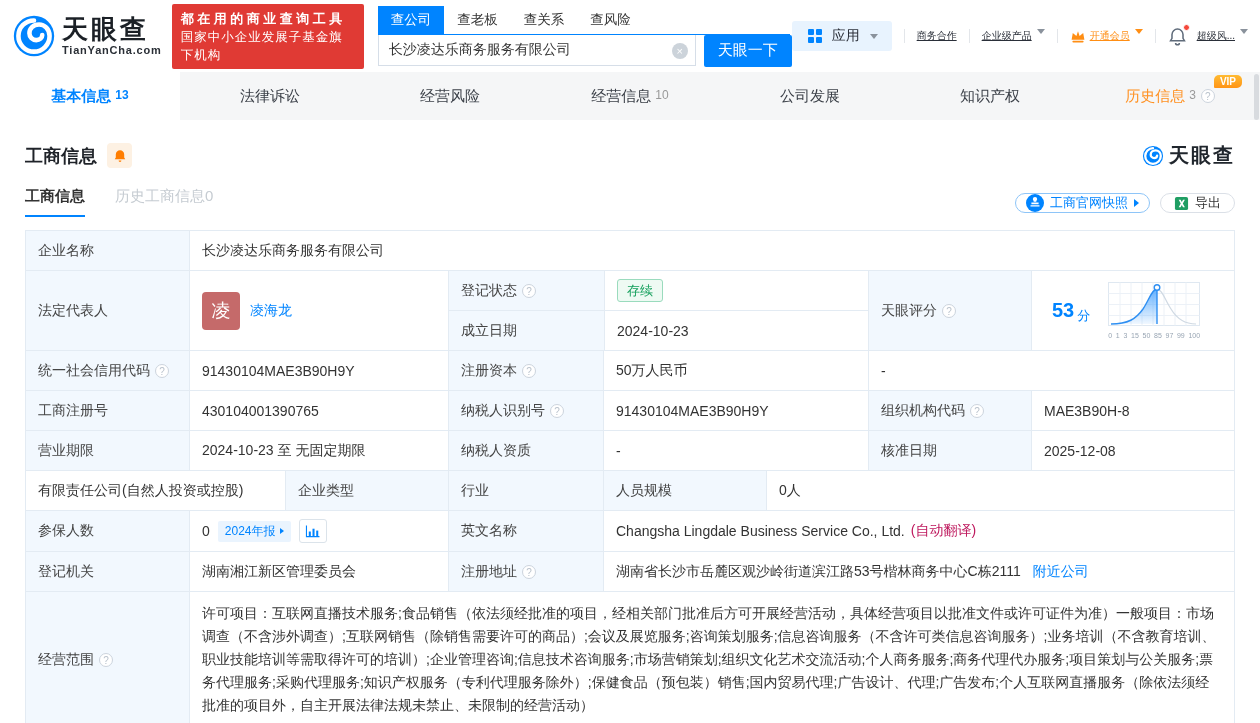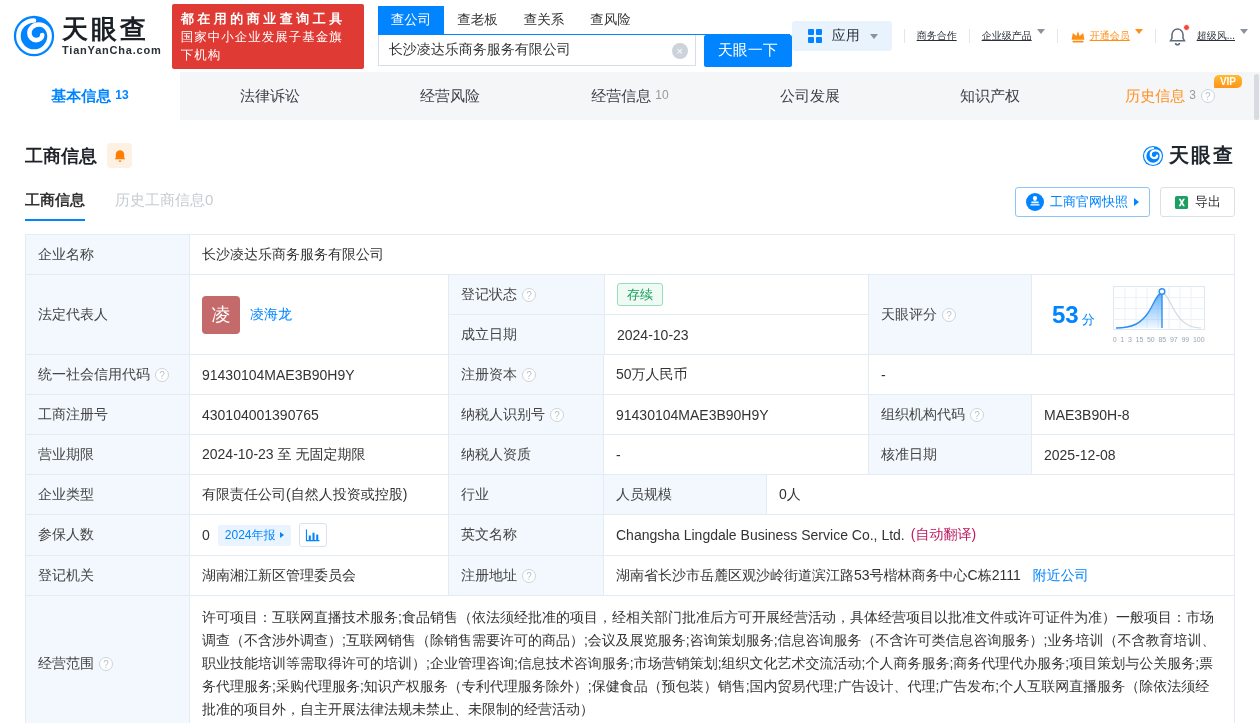--- a/index.html
+++ b/index.html
@@ -66,21 +66,21 @@
 .sec-title { font-size:18px; font-weight:bold; color:#1f2329; }
 .bell-badge { width:25px; height:25px; background:#fdf1e3; border-radius:4px; margin-left:10px;
   display:flex; align-items:center; justify-content:center; cursor:pointer; }
 .watermark { display:flex; align-items:center; }
 .watermark b { font-size:20px; color:#20262d; letter-spacing:2px; margin-left:5px; }
 .subtab-row { display:flex; align-items:flex-end; justify-content:space-between; margin-top:18px; }
 .subtabs { display:flex; }
 .subtab { font-size:15px; color:#c6ccd2; margin-right:30px; padding-bottom:9px; cursor:pointer; }
 .subtab.active { color:#333; font-weight:bold; border-bottom:2px solid #0084ff; }
 .act-btns { display:flex; margin-bottom:4px; }
-.btn { height:30px; display:flex; align-items:center; border-radius:3px; background:#fff;
+.btn { height:20px; display:flex; align-items:center; border-radius:10px; background:#fff;
   cursor:pointer; font-size:13px; }
 .btn-snap { border:1px solid #8ec5f8; color:#0084ff; padding:0 10px; }
 .btn-snap .arr { width:0; height:0; border-top:4px solid transparent; border-bottom:4px solid transparent;
   border-left:5px solid #0084ff; margin-left:6px; }
 .btn-export { border:1px solid #dbe0e7; color:#333; padding:0 13px; margin-left:10px; }
 .btn svg, .btn .ic { margin-right:6px; }
 
 
 .tbl { margin-top:13px; border:1px solid #e3ebf3; }
 .row { display:flex; border-top:1px solid #e3ebf3; }
@@ -99,21 +99,21 @@
 .pair-col { width:420px; flex:none; display:flex; flex-direction:column; border-left:1px solid #e3ebf3; }
 .pair-row { display:flex; flex:1; }
 .pair-row + .pair-row { border-top:1px solid #e3ebf3; }
 .pair-row .cell:first-child { border-left:none; }
 .avatar { width:38px; height:38px; border-radius:4px; background:#c56a6a; color:#fff; font-size:19px;
   display:flex; align-items:center; justify-content:center; margin-right:10px; cursor:pointer; flex:none; }
 a.lnk { color:#0084ff; text-decoration:none; cursor:pointer; }
 .status-badge { font-size:13px; color:#16a05d; background:#eefaf3; border:1px solid #9adbbd;
   border-radius:3px; padding:1px 9px; line-height:19px; }
 .score-cell { display:flex; align-items:center; padding:8px 12px 8px 20px; }
-.score-num { font-size:24px; font-weight:bold; color:#0084ff; line-height:31px; }
+.score-num { font-size:20px; font-weight:bold; color:#0084ff; line-height:31px; }
 .score-unit { font-size:13px; color:#0084ff; margin:10px 0 0 3px; }
 .score-chart { margin-left:18px; }
 .ticks { display:flex; justify-content:space-between; width:92px; font-size:7px; color:#98a5b3; margin-top:1px; }
 .rep-badge { background:#eaf4fe; color:#0084ff; font-size:12px; padding:2px 7px; border-radius:2px;
   margin-left:8px; cursor:pointer; display:flex; align-items:center; }
 .rep-badge .arr { width:0; height:0; border-top:3.5px solid transparent; border-bottom:3.5px solid transparent;
   border-left:4.5px solid #0084ff; margin-left:4px; }
 .chart-btn { width:28px; height:24px; border:1px solid #dbe3ea; border-radius:3px; margin-left:8px;
   display:flex; align-items:center; justify-content:center; cursor:pointer; background:#fff; }
 .note { color:#be185d; margin-left:6px; }
@@ -371,22 +371,22 @@
       <div class="row">
         <div class="cell lbl c1">营业期限</div>
         <div class="cell c2">2024-10-23 至 无固定期限</div>
         <div class="cell lbl c3">纳税人资质</div>
         <div class="cell c4">-</div>
         <div class="cell lbl c5">核准日期</div>
         <div class="cell c6">2025-12-08</div>
       </div>
 
       <div class="row">
+        <div class="cell c2">有限责任公司(自然人投资或控股)</div>
         <div class="cell lbl c1">企业类型</div>
-        <div class="cell c2">有限责任公司(自然人投资或控股)</div>
         <div class="cell lbl c3">行业</div>
         <div class="cell lbl c5">人员规模</div>
         <div class="cell c6">0人</div>
       </div>
 
       <div class="row">
         <div class="cell lbl c1">参保人数</div>
         <div class="cell c2">
           <span>0</span>
           <span class="rep-badge">

